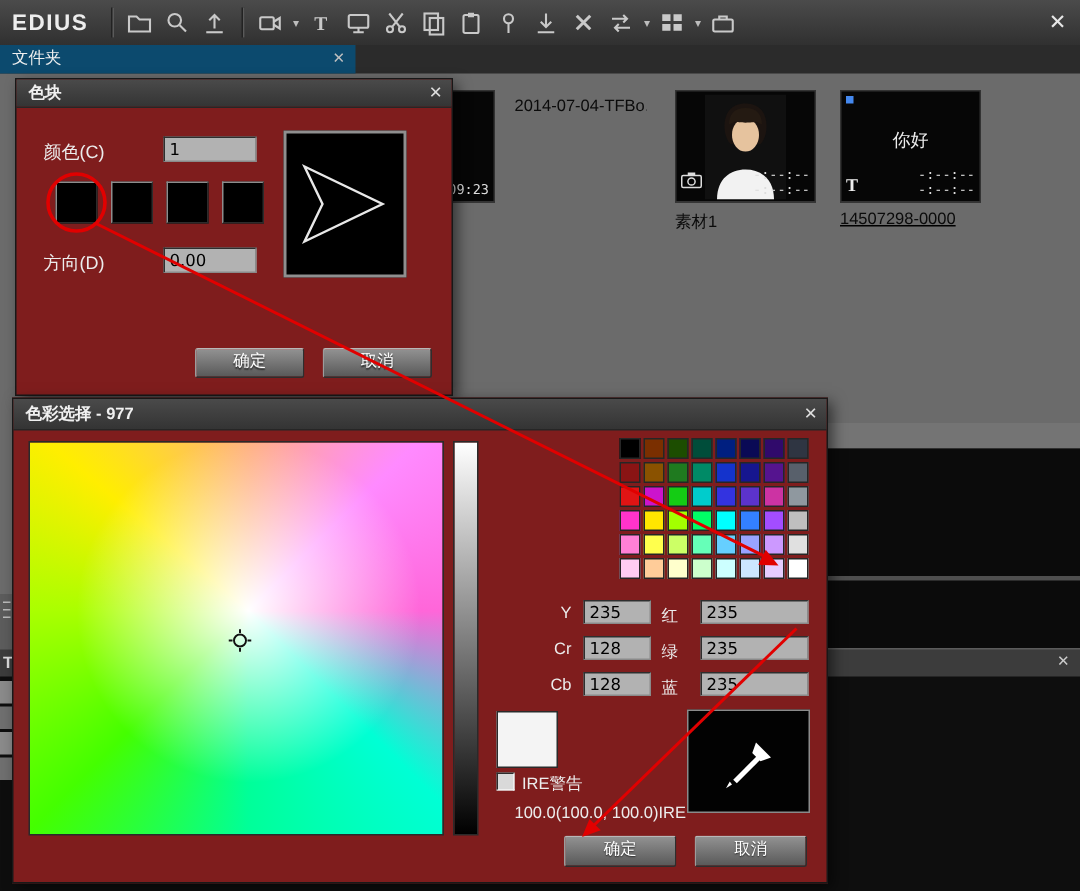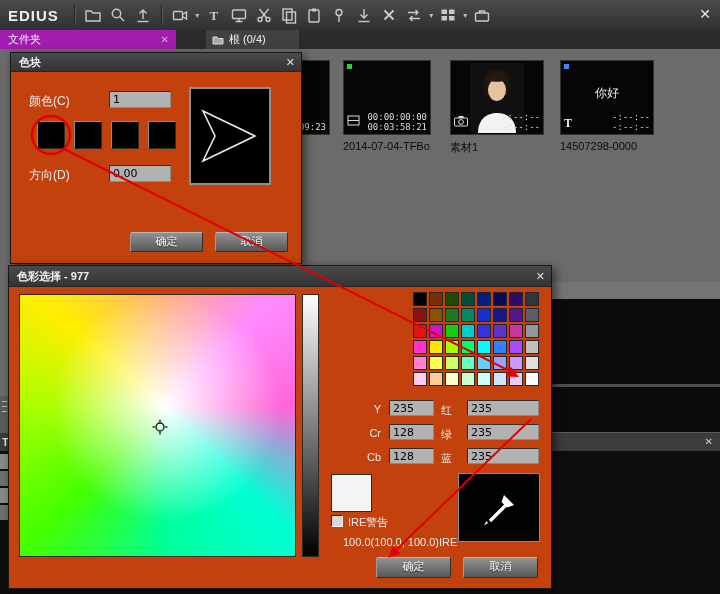--- a/index.html
+++ b/index.html
@@ -12,42 +12,42 @@
   .tsep{width:1px;height:20px;background:#222;border-right:1px solid #5a5a5a;margin:0 5px;}
   .tbi{width:25px;height:24px;display:flex;align-items:center;justify-content:center;}
   .tbi svg{stroke:#c9c9c9;fill:none;stroke-width:1.4;}
   .caret{color:#bdbdbd;font-size:8px;width:9px;text-align:center;}
   .caret::after{content:"▾";}
   .win-close{position:absolute;right:4px;top:3px;width:22px;height:22px;color:#e8e8e8;font-size:14px;
              text-align:center;line-height:22px;}
   
   .tabbar{position:absolute;left:0;top:30px;width:720px;height:19px;background:#2b2b2b;z-index:10;}
   .tab{position:absolute;top:0;height:19px;color:#efefef;font-size:11px;line-height:19px;}
-  .tab1{left:0;width:176px;background:#a21caf;padding-left:8px;box-sizing:border-box;}
+  .tab1{left:0;width:237px;background:#0c4a6e;padding-left:8px;box-sizing:border-box;}
   .tab2{left:206px;width:93px;background:#414141;display:flex;align-items:center;gap:5px;padding-left:6px;box-sizing:border-box;}
   .tab-close{position:absolute;right:7px;top:0;font-size:10px;color:#c0c0c0;}
   
   .bin-bg{position:absolute;left:0;top:49px;width:720px;height:383px;background:#6b6b6b;z-index:1;}
   .clip{position:absolute;z-index:2;}
   .thumb{position:relative;width:100%;height:75px;background:#060606;border:1px solid #333;box-sizing:border-box;}
   .tc{position:absolute;right:3px;bottom:2px;text-align:right;color:#ddd;font-size:9px;line-height:10px;
       font-family:"DejaVu Sans Mono","Liberation Mono",monospace;}
   .clip-label{margin-top:5px;font-size:11px;color:#0b0b0b;white-space:nowrap;overflow:hidden;}
   .marker{position:absolute;left:3px;top:3px;width:5px;height:5px;}
   .clip-icon{position:absolute;left:3px;bottom:3px;}
   .title-text{position:absolute;left:0;top:24px;width:100%;text-align:center;color:#ececec;font-size:12px;}
   .gray-band{position:absolute;left:540px;top:282px;width:180px;height:17px;background:#747474;border-bottom:1px solid #3a3a3a;z-index:3;}
   .monitor-black{position:absolute;left:540px;top:299px;width:180px;height:133px;background:#0b0b0b;z-index:3;}
   .monitor-line{position:absolute;left:540px;top:384px;width:180px;height:3px;background:#4f4f4f;z-index:4;}
   .bottombar{position:absolute;left:0;top:432px;width:720px;height:18px;background:#3c3c3c;border-top:1px solid #5c5c5c;
              color:#ddd;font-size:11px;font-weight:bold;line-height:18px;z-index:5;}
   .bottom-black{position:absolute;left:0;top:450px;width:720px;height:144px;background:#0e0e0e;z-index:4;}
   .sliver{position:absolute;z-index:6;}
   
-  .dialog{position:absolute;background:#c2410c;border:1px solid #181818;box-shadow:3px 3px 9px rgba(0,0,0,.55);}
+  .dialog{position:absolute;background:#7f1d1d;border:1px solid #181818;box-shadow:3px 3px 9px rgba(0,0,0,.55);}
   .titlebar{position:relative;height:18px;background:linear-gradient(#4a4a4a,#343434);border-bottom:1px solid #262626;
             color:#f0f0f0;font-size:11px;font-weight:bold;line-height:18px;padding-left:8px;}
   .dlg-close{position:absolute;right:6px;top:0;color:#ddd;font-size:11px;line-height:18px;}
   .lbl{position:absolute;color:#ececec;font-size:12px;}
   .lbl-s{position:absolute;color:#ececec;font-size:11px;}
   .inp{position:absolute;background:#b2b2b2;border:1px solid #8a8a8a;border-top-color:#2e2e2e;border-left-color:#2e2e2e;
        font-size:11px;color:#000;padding:0 3px;box-sizing:border-box;font-family:"DejaVu Sans","Liberation Sans",sans-serif;}
   .btn{position:absolute;height:18px;background:linear-gradient(#919191,#595959);border:1px solid #2e2e2e;
        border-top-color:#b8b8b8;border-left-color:#9c9c9c;border-radius:2px;color:#fff;font-size:11px;
        text-align:center;line-height:16px;text-shadow:0 1px 1px rgba(0,0,0,.65);}
@@ -177,50 +177,33 @@
         </svg>
       </div>
     <div class="win-close">✕</div>
   </div>
 
   <div class="tabbar">
     <div class="tab tab1">
       <span>文件夹</span>
       <span class="tab-close">✕</span>
     </div>
-    <div class="tab tab2">
-      <svg width="12" height="10">
-          <path d="M1 2h4l1.5 1.5H11V9H1z" stroke="#ddd" fill="#a9a9a9" stroke-width="1"></path>
-        </svg>
-      <span>根 (0/4)</span>
-    </div>
   </div>
 
   <div class="bin-bg"></div>
 
   <div class="clip" style="left:243px;top:60px;width:87px;">
     <div class="thumb">
       <div class="tc">
           <div>09:23</div>
         </div>
     </div>
   </div>
 
   <div class="clip" style="left:343px;top:60px;width:88px;">
-    <div class="thumb">
-      <div class="marker" style="background: rgb(51, 204, 51);"></div>
-      <div class="clip-icon"><svg width="13" height="13">
-            <rect x="1" y="2" width="11" height="9" fill="none" stroke="#ddd"></rect>
-            <line x1="1" y1="6.5" x2="12" y2="6.5" stroke="#ddd"></line>
-          </svg></div>
-      <div class="tc">
-        <div>00:00:00:00</div>
-          <div>00:03:58:21</div>
-      </div>
-    </div>
     <div class="clip-label">2014-07-04-TFBo...</div>
   </div>
 
   <div class="clip" style="left:450px;top:60px;width:94px;">
     <div class="thumb">
       <svg width="54" height="70" style="position:absolute;left:19px;top:2px;">
         <rect x="0" y="0" width="54" height="70" fill="#101010"></rect>
         <path d="M27 6c-10 0-14 7-14 15 0 6 2 10 4 12h20c2-2 4-6 4-12 0-8-4-15-14-15z" fill="#1c1410"></path>
         <ellipse cx="27" cy="27" rx="9" ry="11" fill="#e6c39e"></ellipse>
         <path d="M27 9c-8 0-11 5-11 11l4-2c2 1 12 1 14 0l4 2c0-6-3-11-11-11z" fill="#241a12"></path>
@@ -232,21 +215,21 @@
             <rect x="4.5" y="1" width="5" height="2" fill="#ddd"></rect>
           </svg></div>
       <div class="tc">
         <div>-:--:--</div>
           <div>-:--:--</div>
       </div>
     </div>
     <div class="clip-label">素材1</div>
   </div>
 
-  <div class="clip" style="left:560px;top:60px;width:94px;">
+  <div class="clip" style="left:560px;top:60px;width:94px;text-decoration:underline;">
     <div class="thumb">
       <div class="marker" style="background: rgb(68, 136, 238);"></div>
       <div class="title-text">你好</div>
       <div class="clip-icon" style="color:#eee;font-size:12px;font-weight:bold;font-family:'Liberation Serif',serif;">T</div>
       <div class="tc">
         <div>-:--:--</div>
           <div>-:--:--</div>
       </div>
     </div>
     <div class="clip-label">14507298-0000</div>

